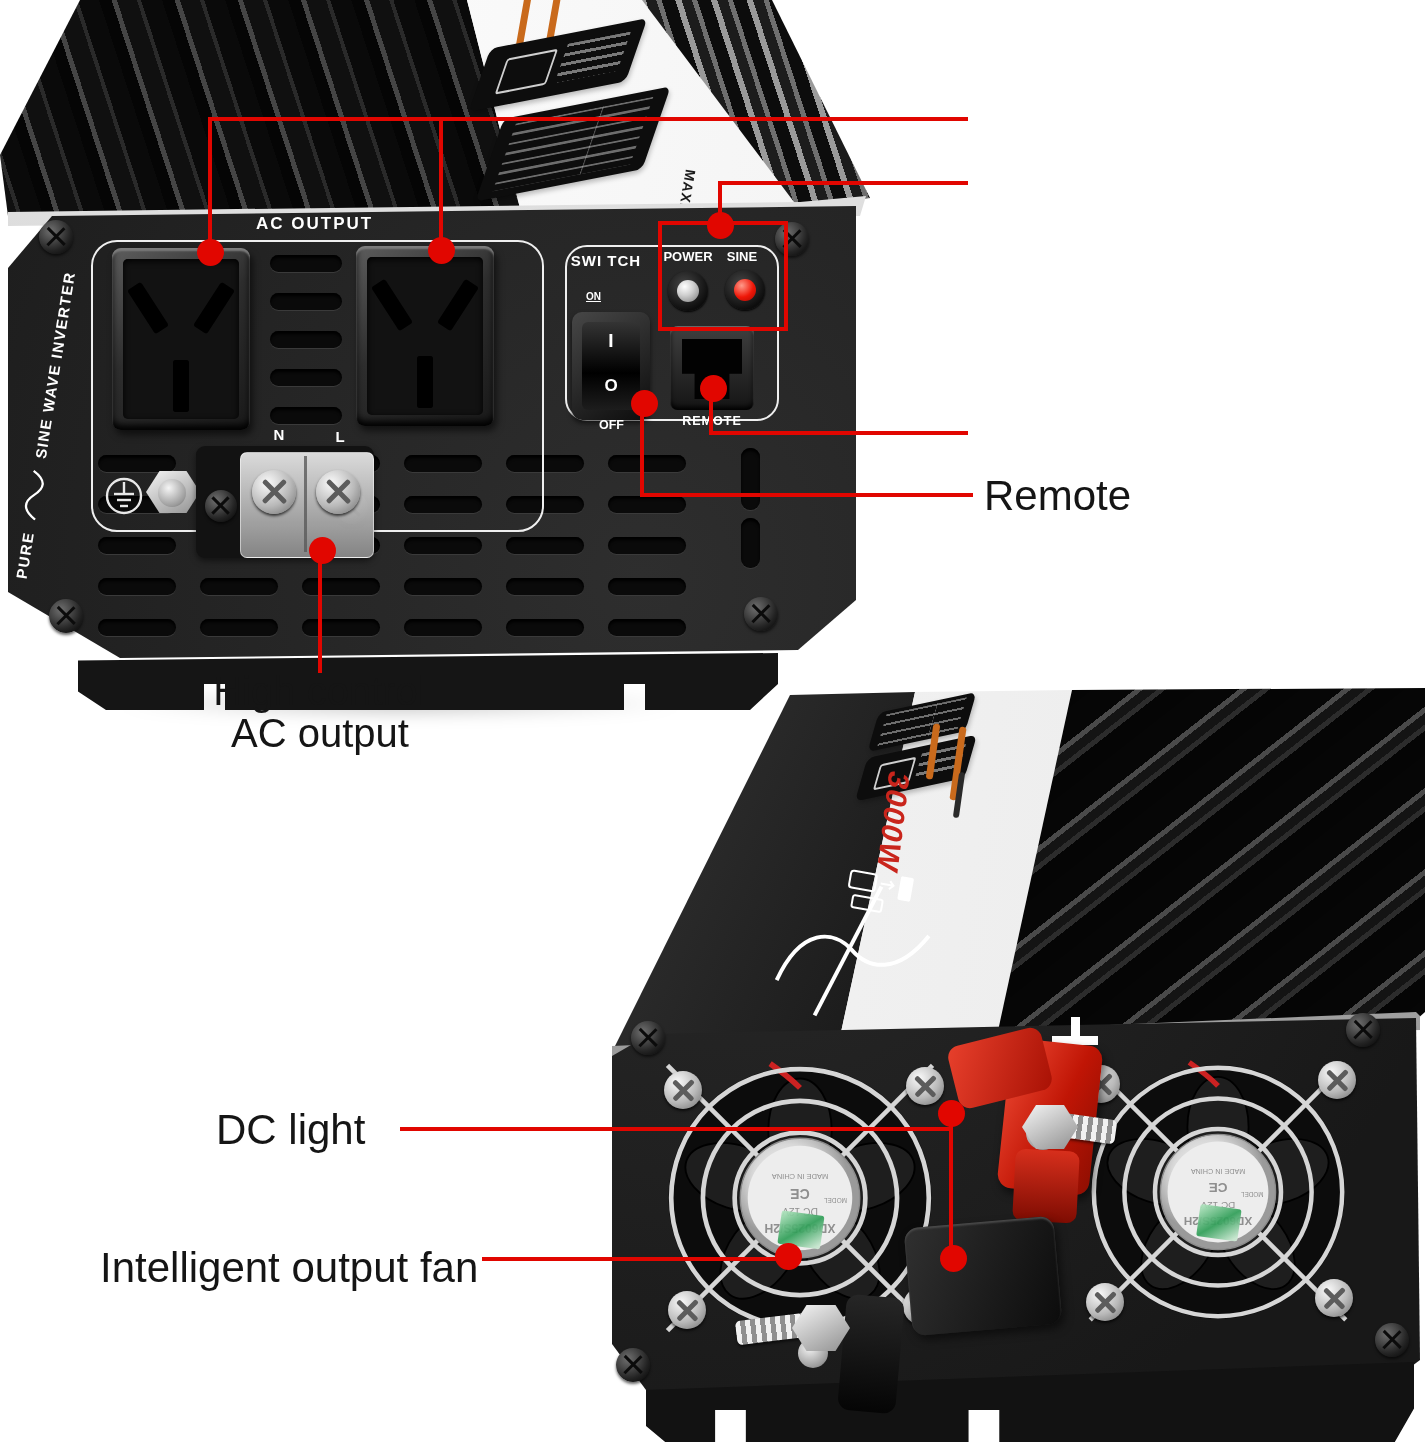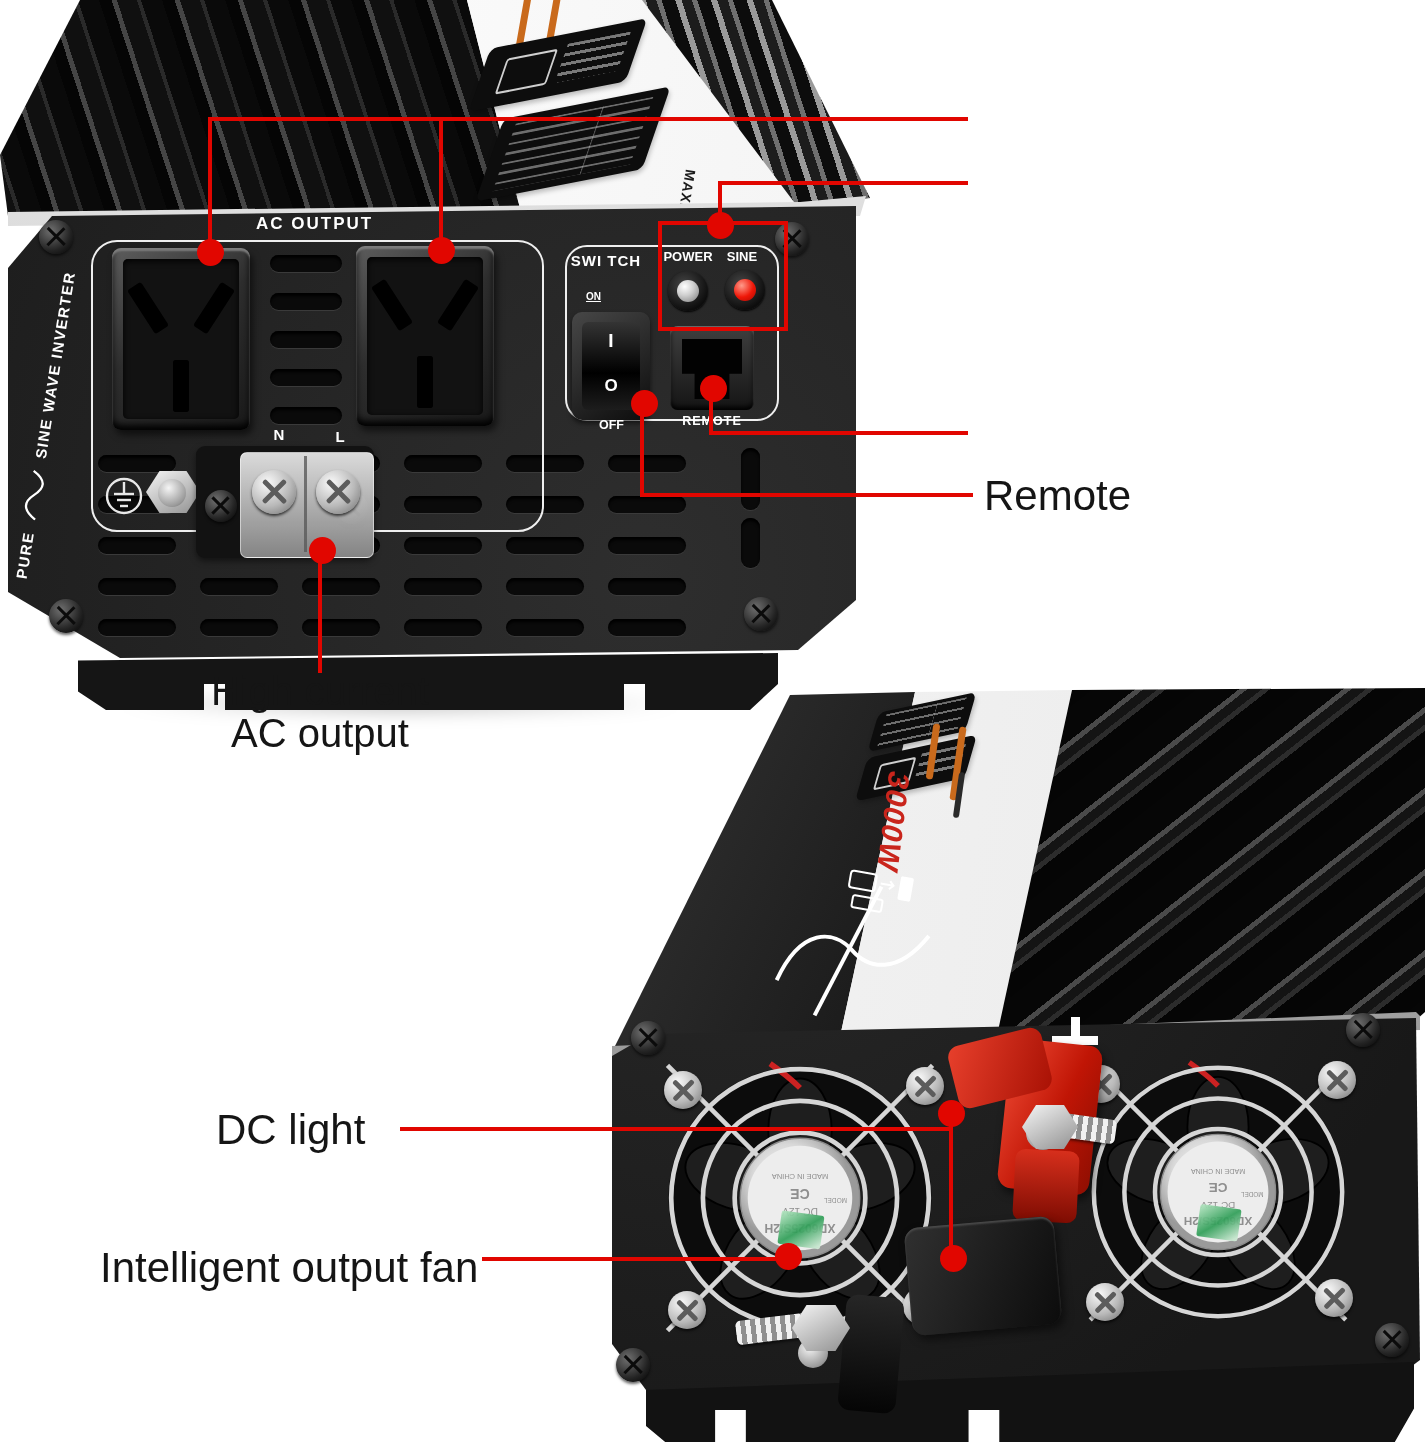--- a/index.html
+++ b/index.html
@@ -354,19 +354,19 @@
   <div class="rline" style="left:400px;top:1127px;width:553px;height:4px;"></div>
   <div class="rline" style="left:949px;top:1111px;width:4px;height:148px;"></div>
   <div class="rdot" style="left:938px;top:1100px;"></div>
   <div class="rdot" style="left:940px;top:1245px;"></div>
 
   <div class="rline" style="left:482px;top:1257px;width:308px;height:4px;"></div>
   <div class="rdot" style="left:775px;top:1243px;"></div>
 
   <div class="ann" style="left:984px;top:474px;">Remote</div>
   <div class="ann ann-center" style="left:170px;top:670px;width:300px;font-size:40px;">
-    <div>High current</div>
+    <div>High control</div>
     <div>AC output</div>
   </div>
   <div class="ann" style="left:216px;top:1108px;">DC light</div>
   <div class="ann" style="left:100px;top:1246px;">Intelligent output fan</div>
 
 </div>
 
 </body></html>

